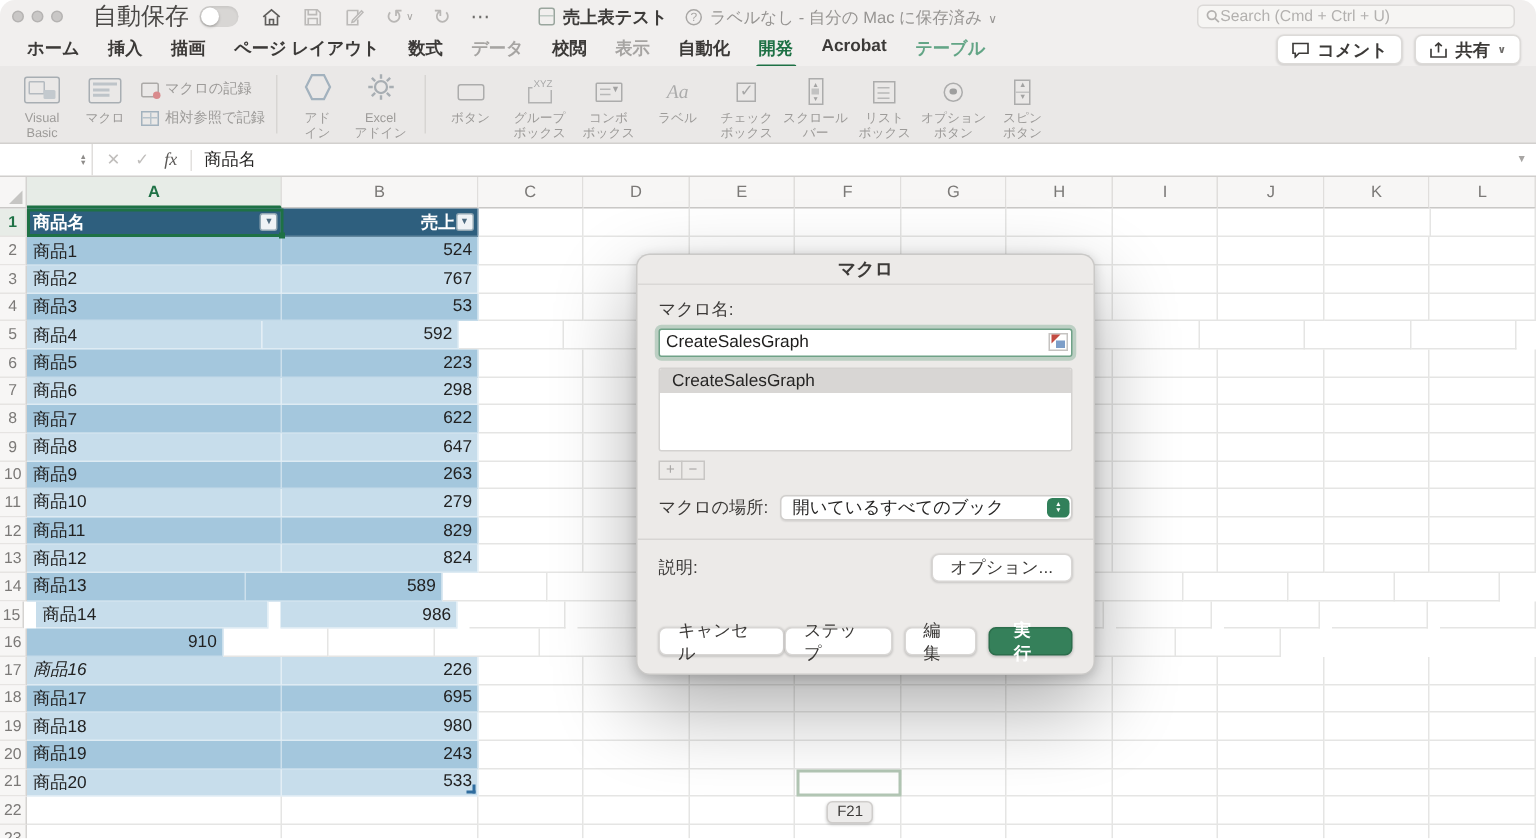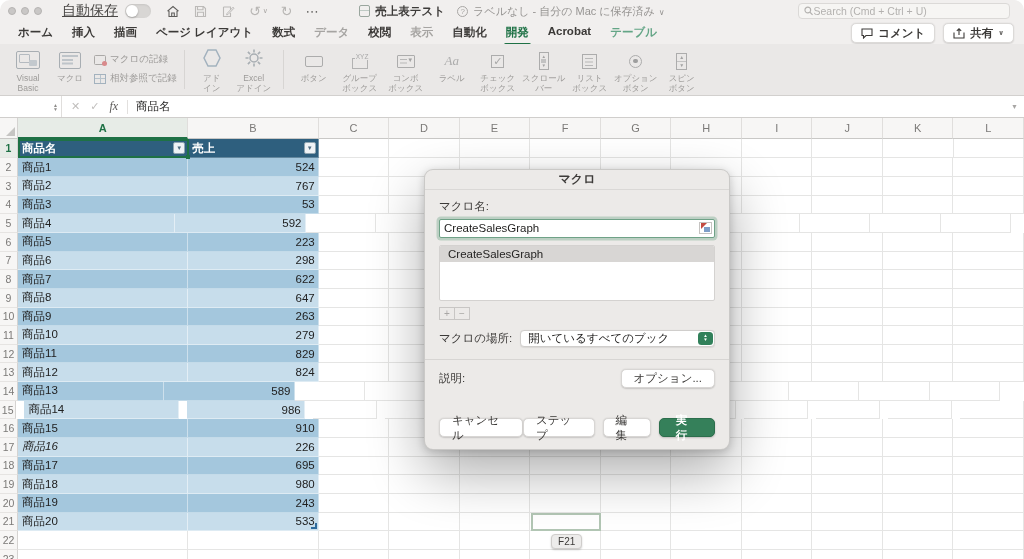--- a/index.html
+++ b/index.html
@@ -5,21 +5,21 @@
   * { margin:0; padding:0; box-sizing:border-box; }
   html,body { width:1024px; height:559px; background:#fff; overflow:hidden;
     font-family:"Liberation Sans","DejaVu Sans",sans-serif; }
   .screen { position:relative; width:1024px; height:559px; background:#fff;
     border-radius:10px 10px 0 0; overflow:hidden; }
 
   
   .titlebar { position:relative; height:22px; background:#F1EFEE; display:flex; align-items:center; }
   .traffic { display:flex; gap:5px; margin-left:8px; }
   .traffic span { width:8px; height:8px; border-radius:50%; background:#C9C7C6; border:0.5px solid #B5B3B2; }
-  .autosave { margin-left:20px; font-size:14px; color:#4A4846;text-decoration:underline; }
+  .autosave { margin-left:20px; font-size:16px; color:#4A4846; }
   .toggle { margin-left:7px; width:26px; height:14px; border-radius:7px; background:#D8D6D4;
     position:relative; box-shadow:inset 0 1px 2px rgba(0,0,0,.08); }
   .toggle .knob { position:absolute; left:1px; top:1px; width:12px; height:12px; border-radius:50%;
     background:#fff; box-shadow:0 1px 2px rgba(0,0,0,.25); }
   .tb-icons { display:flex; align-items:center; gap:13px; margin-left:14px; }
   .tb-ic { width:15px; height:15px; display:flex; align-items:center; justify-content:center; }
   .tb-ic svg { display:block; }
   .glyph-dim { color:#B9B7B5; font-size:14px; line-height:1; }
   .undo-wrap { display:flex; align-items:center; gap:2px; }
   .mini-chev { font-size:7px; color:#A7A5A3; }
@@ -467,21 +467,21 @@
       </div>
     <div id="gridrows">
         <div class="sheetrow" style="height: 19.4px;">
           <div class="rowhead sel" style="width: 18px;">1</div>
           <div class="cell thead" style="width: 170.5px;">
             <span>商品名</span>
             <span class="filterbtn">
               <span>▼</span>
             </span>
           </div>
-          <div class="cell thead" style="width: 130.5px;">
+          <div class="cell thead" style="width: 130.5px; justify-content: flex-end;">
             <span>売上</span>
             <span class="filterbtn">
               <span>▼</span>
             </span>
           </div>
           <div class="cell" style="width: 70.6px;"></div>
           <div class="cell" style="width: 70.6px;"></div>
           <div class="cell" style="width: 70.6px;"></div>
           <div class="cell" style="width: 70.6px;"></div>
           <div class="cell" style="width: 70.6px;"></div>
@@ -752,23 +752,20 @@
           <div class="cell" style="width: 70.6px;"></div>
           <div class="cell" style="width: 70.6px;"></div>
           <div class="cell" style="width: 70.6px;"></div>
           <div class="cell" style="width: 70.6px;"></div>
           <div class="cell" style="width: 70.6px;"></div>
           <div class="cell" style="width: 70.6px;"></div>
           <div class="cell" style="width: 70.6px;"></div>
         </div>
         <div class="sheetrow" style="height: 18.65px;">
           <div class="rowhead" style="width: 18px;">16</div>
-          <div class="cell banddark" style="width: 170.5px;">
-            <span class="cname">商品15</span>
-          </div>
           <div class="cell banddark" style="width: 130.5px;">
             <span class="cnum">910</span>
           </div>
           <div class="cell" style="width: 70.6px;"></div>
           <div class="cell" style="width: 70.6px;"></div>
           <div class="cell" style="width: 70.6px;"></div>
           <div class="cell" style="width: 70.6px;"></div>
           <div class="cell" style="width: 70.6px;"></div>
           <div class="cell" style="width: 70.6px;"></div>
           <div class="cell" style="width: 70.6px;"></div>

